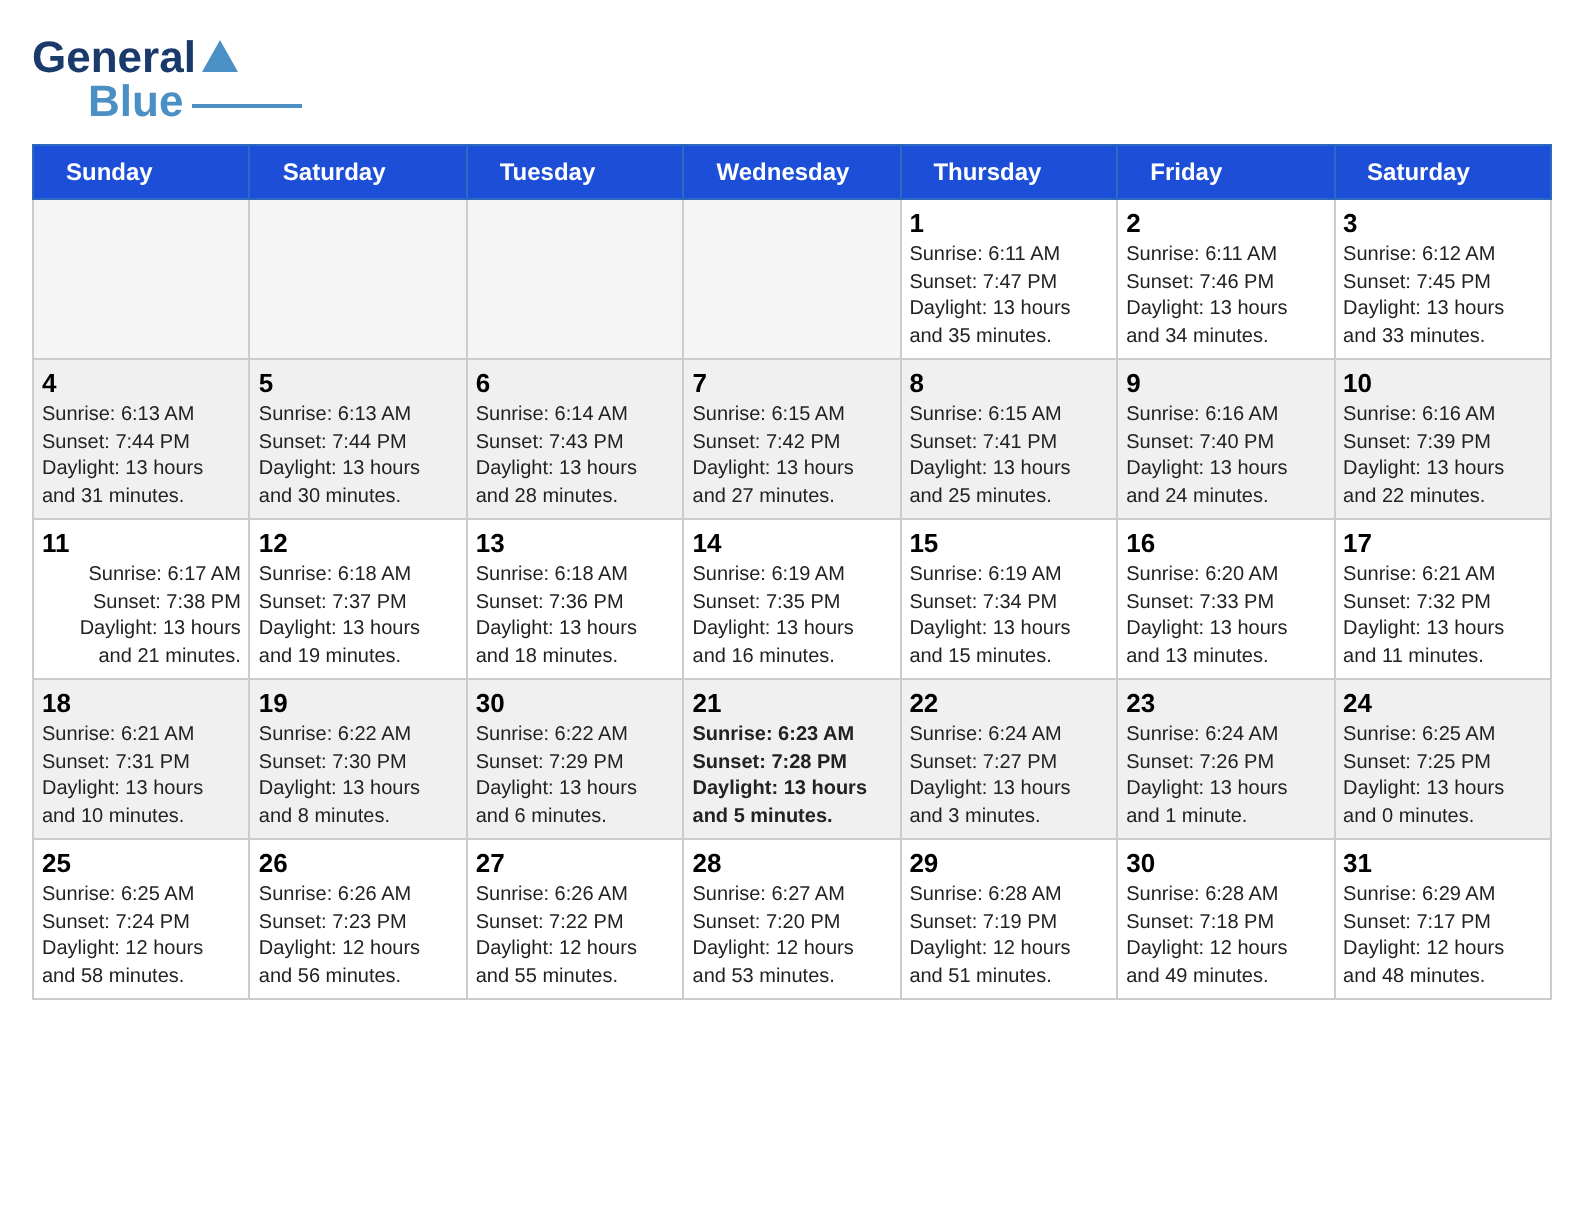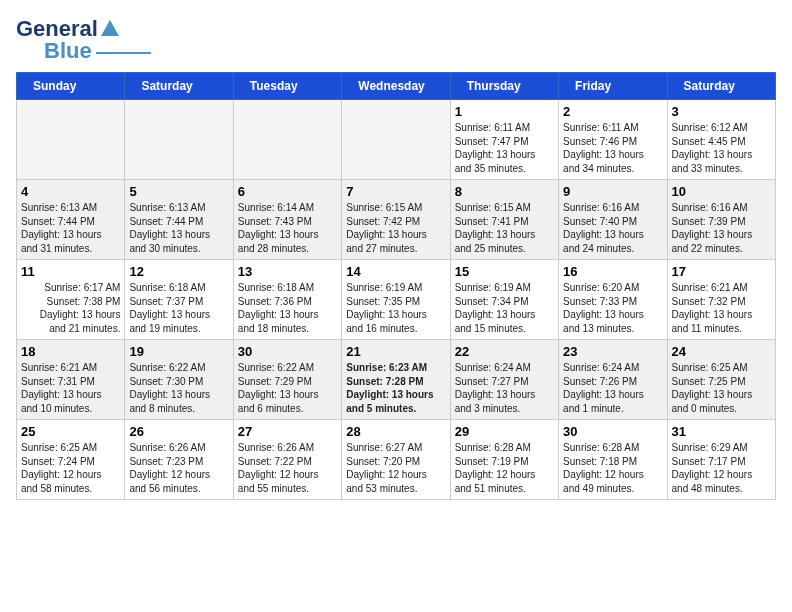--- a/index.html
+++ b/index.html
@@ -122,21 +122,21 @@
         <td>
           <div class="day-num">2</div>
           <div class="day-info" style="white-space: pre-line;">Sunrise: 6:11 AM
 Sunset: 7:46 PM
 Daylight: 13 hours
 and 34 minutes.</div>
         </td>
         <td>
           <div class="day-num">3</div>
           <div class="day-info" style="white-space: pre-line;">Sunrise: 6:12 AM
-Sunset: 4:45 PM
+Sunset: 7:45 PM
 Daylight: 13 hours
 and 33 minutes.</div>
         </td>
       </tr>
       <tr class="row-shade">
         <td>
           <div class="day-num">4</div>
           <div class="day-info" style="white-space: pre-line;">Sunrise: 6:13 AM
 Sunset: 7:44 PM
 Daylight: 13 hours

